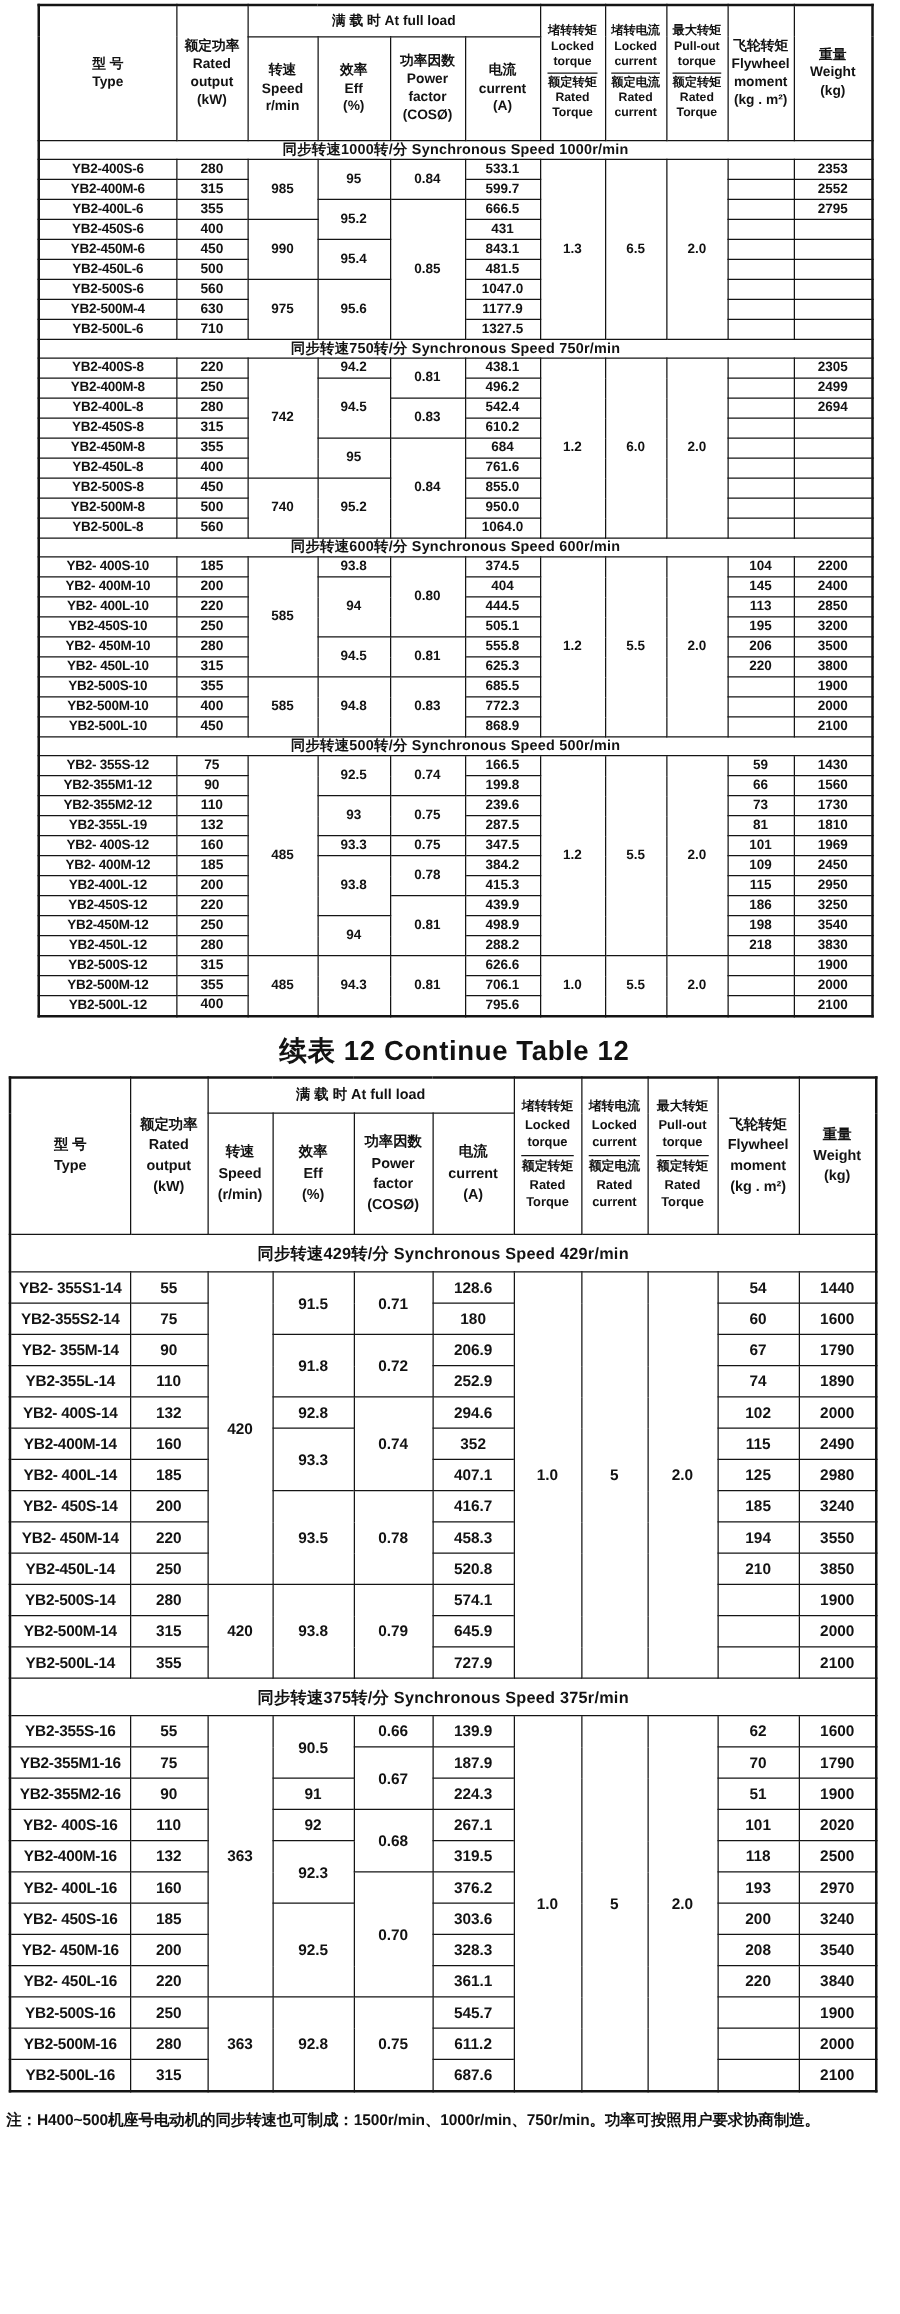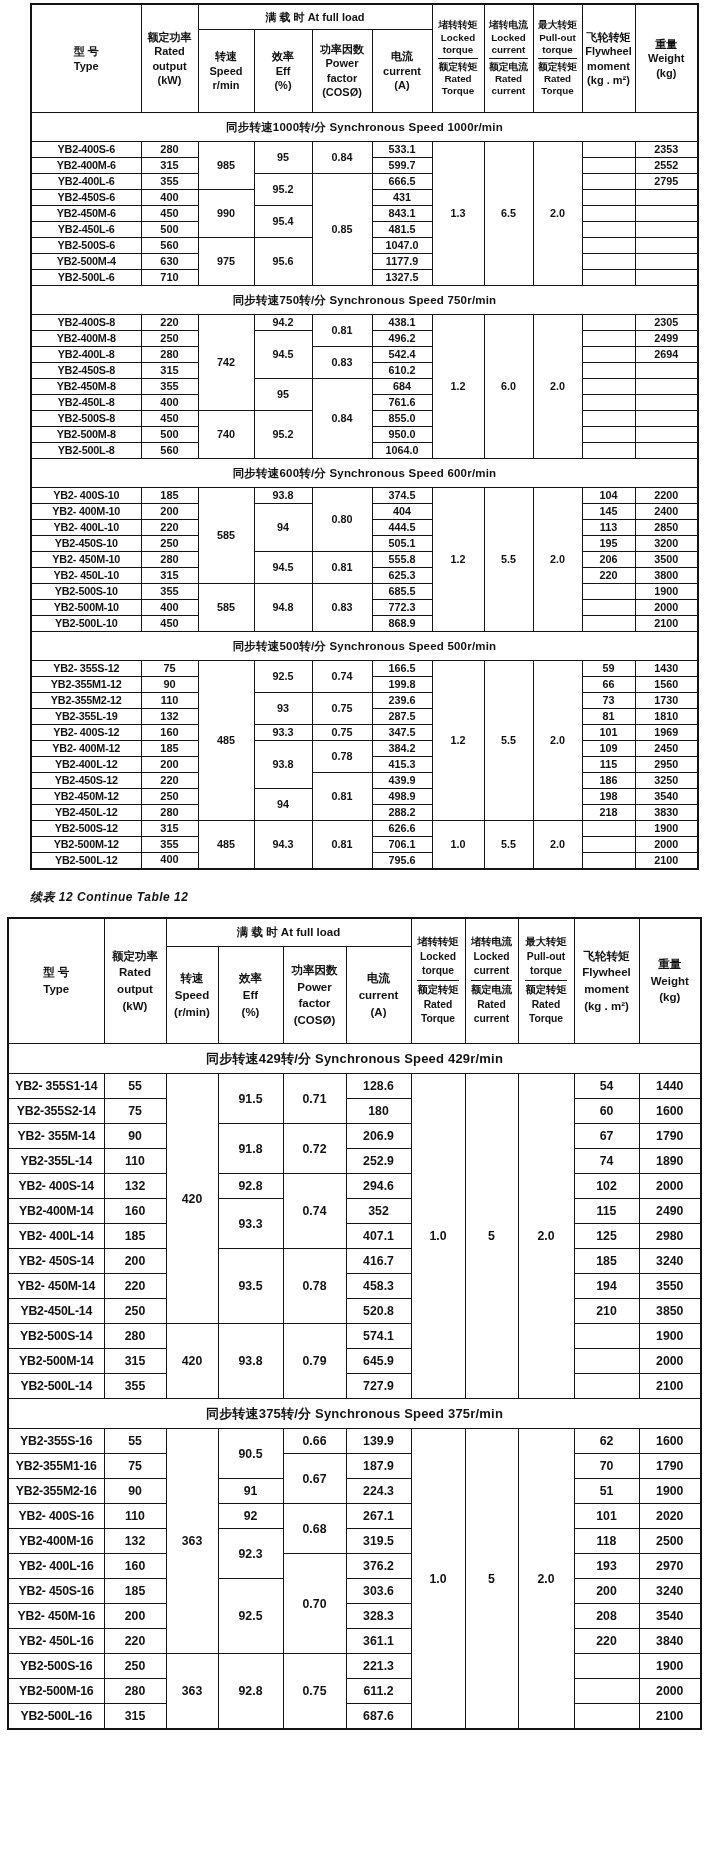--- a/index.html
+++ b/index.html
@@ -10,22 +10,22 @@
     font-family:"Liberation Sans", sans-serif;
     -webkit-font-smoothing:antialiased;
   }
   .page { padding:3px 23px 0 30px; }
 
   .t1-title {
     text-align:right; font-weight:700; font-size:15px; line-height:18px;
     padding-right:2px; margin-bottom:4px; letter-spacing:0.5px;
   }
   .t2-title {
-    font-weight:700; font-size:12px; line-height:22px;
-    margin:16px 0 9px 0; letter-spacing:0.5px;font-style:italic;
+    text-align:center; font-weight:700; font-size:22px; line-height:22px;
+    margin:16px 0 9px 0; letter-spacing:0.5px;
   }
 
   table { border-collapse:collapse; table-layout:fixed; }
   .t1 { width:667px; border:2px solid #141414; }
   .t2 { width:693px; margin-left:-23px; border:2px solid #141414; }
 
   th, td {
     border:1px solid #141414;
     text-align:center; vertical-align:middle;
     overflow:hidden; padding:0;
@@ -41,21 +41,21 @@
 
   .frac { display:flex; flex-direction:column; align-items:center; padding:0 3px; }
   .t1 .frac { font-size:9.8px; line-height:1.25; }
   .t2 .frac { font-size:10.3px; line-height:1.4; }
   .frac .ftop { border-bottom:1.5px solid #141414; padding-bottom:2px; margin-bottom:2px; white-space:pre-line; }
   .frac .fbot { white-space:pre-line; }
 
   td.section-heading {
     font-weight:700; white-space:nowrap; letter-spacing:0.2px;
   }
-  .t1 td.section-heading { height:29px; font-size:11.5px;margin-top:23px; }
+  .t1 td.section-heading { height:15px; font-size:11.5px;margin-top:23px; }
   .t2 td.section-heading { height:30px; font-size:13px; }
 
   tbody td { font-weight:700; }
   .t1 tbody td { height:16px; font-size:10.8px; line-height:1.05; }
   .t2 tbody td { height:25px; font-size:12.3px; }
   td.c-type { letter-spacing:-0.2px; }
   .t1 td.c-kw { font-size:11px; }
 
   .footnote {
     margin:14px 0 0 -25px; width:715px;
@@ -765,35 +765,36 @@
           <td class="c-cur">361.1</td>
           <td class="c-fw">220</td>
           <td class="c-wt">3840</td>
         </tr>
         <tr>
           <td class="c-type">YB2-500S-16</td>
           <td class="c-kw">250</td>
           <td rowspan="3" class="c-speed">363</td>
           <td rowspan="3" class="c-eff">92.8</td>
           <td rowspan="3" class="c-pf">0.75</td>
-          <td class="c-cur">221.3</td>
+          <td class="c-cur">545.7</td>
           <td class="c-fw"></td>
           <td class="c-wt">1900</td>
         </tr>
         <tr>
           <td class="c-type">YB2-500M-16</td>
           <td class="c-kw">280</td>
           <td class="c-cur">611.2</td>
           <td class="c-fw"></td>
           <td class="c-wt">2000</td>
         </tr>
         <tr>
           <td class="c-type">YB2-500L-16</td>
           <td class="c-kw">315</td>
           <td class="c-cur">687.6</td>
           <td class="c-fw"></td>
           <td class="c-wt">2100</td>
         </tr>
       </tbody>
   </table>
 
+  <div class="footnote">注：H400~500机座号电动机的同步转速也可制成：1500r/min、1000r/min、750r/min。功率可按照用户要求协商制造。</div>
 
 </div>
 
 </body></html>

